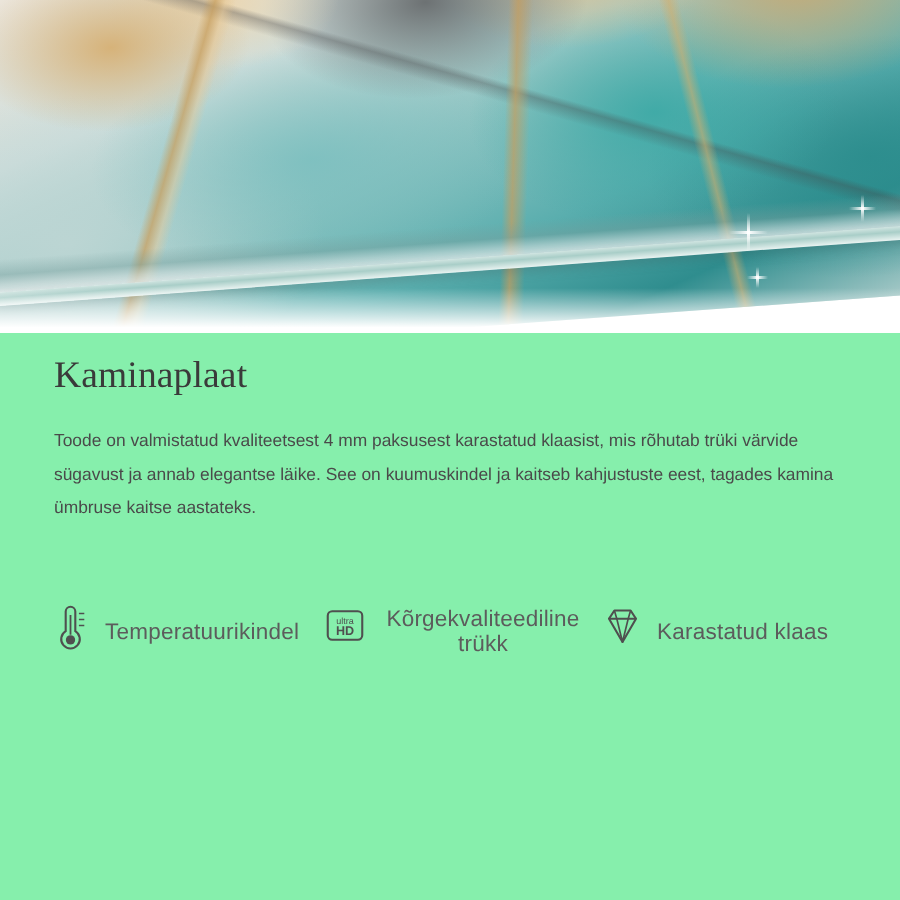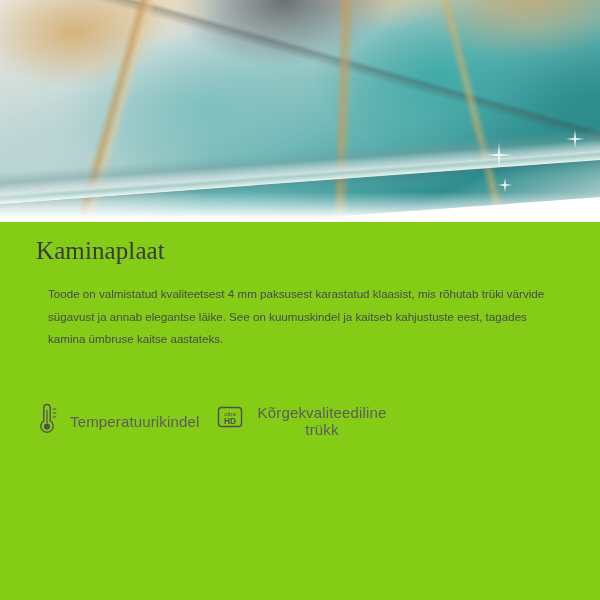--- a/index.html
+++ b/index.html
@@ -10,21 +10,21 @@
     width: 600px;
     height: 600px;
     background: #ffffff;
     font-family: "Liberation Sans", sans-serif;
     overflow: hidden;
   }
   .page {
     position: relative;
     width: 600px;
     height: 600px;
-    background: #84cc16;
+    background: #86efac;
     overflow: hidden;
   }
 
   
   .hero {
     position: relative;
     width: 600px;
     height: 222px;
     overflow: hidden;
     background: #ffffff;
@@ -138,21 +138,21 @@
     font-size: 25px;
     line-height: 1.32;
     color: #3a3a3a;
     letter-spacing: 0.1px;
   }
   .headline .line2 {
     display: block;
   }
   .body-copy {
     margin: 0;
-    padding: 16px 36px 0 48px;
+    padding: 16px 36px 0 36px;
     font-size: 11.6px;
     line-height: 1.95;
     color: #4a4a4a;
   }
 
   
   .features {
     position: absolute;
     left: 0;
     top: 394px;
@@ -227,17 +227,27 @@
         <svg width="44" height="44" viewBox="0 0 44 44" fill="none">
           <rect x="10.5" y="12.5" width="23" height="19" rx="3" stroke="#4f4f4f" stroke-width="1.4"></rect>
           <text x="22" y="21.2" font-family="Liberation Sans, sans-serif" font-size="6" fill="#4f4f4f" text-anchor="middle">ultra</text>
           <text x="22" y="28.6" font-family="Liberation Sans, sans-serif" font-size="8.4" font-weight="bold" fill="#4f4f4f" text-anchor="middle">HD</text>
         </svg>
       </div>
       <div class="feature-label">Kõrgekvaliteediline trükk</div>
     </div>
 
 
+    <div class="feature">
+      <div class="feature-icon">
+        <svg width="44" height="44" viewBox="0 0 44 44" fill="none" stroke="#4f4f4f" stroke-width="1.4" stroke-linejoin="round">
+          <path d="M13 17.5h18L22 33z"></path>
+          <path d="M13 17.5l3.6-5.5h10.8l3.6 5.5"></path>
+          <path d="M16.6 12l1.6 5.5L22 33l3.8-15.5L27.4 12" stroke-width="1.1"></path>
+        </svg>
+      </div>
+      <div class="feature-label">Karastatud klaas</div>
+    </div>
 
 
 
   </div>
 </div>
 
 </body></html>

